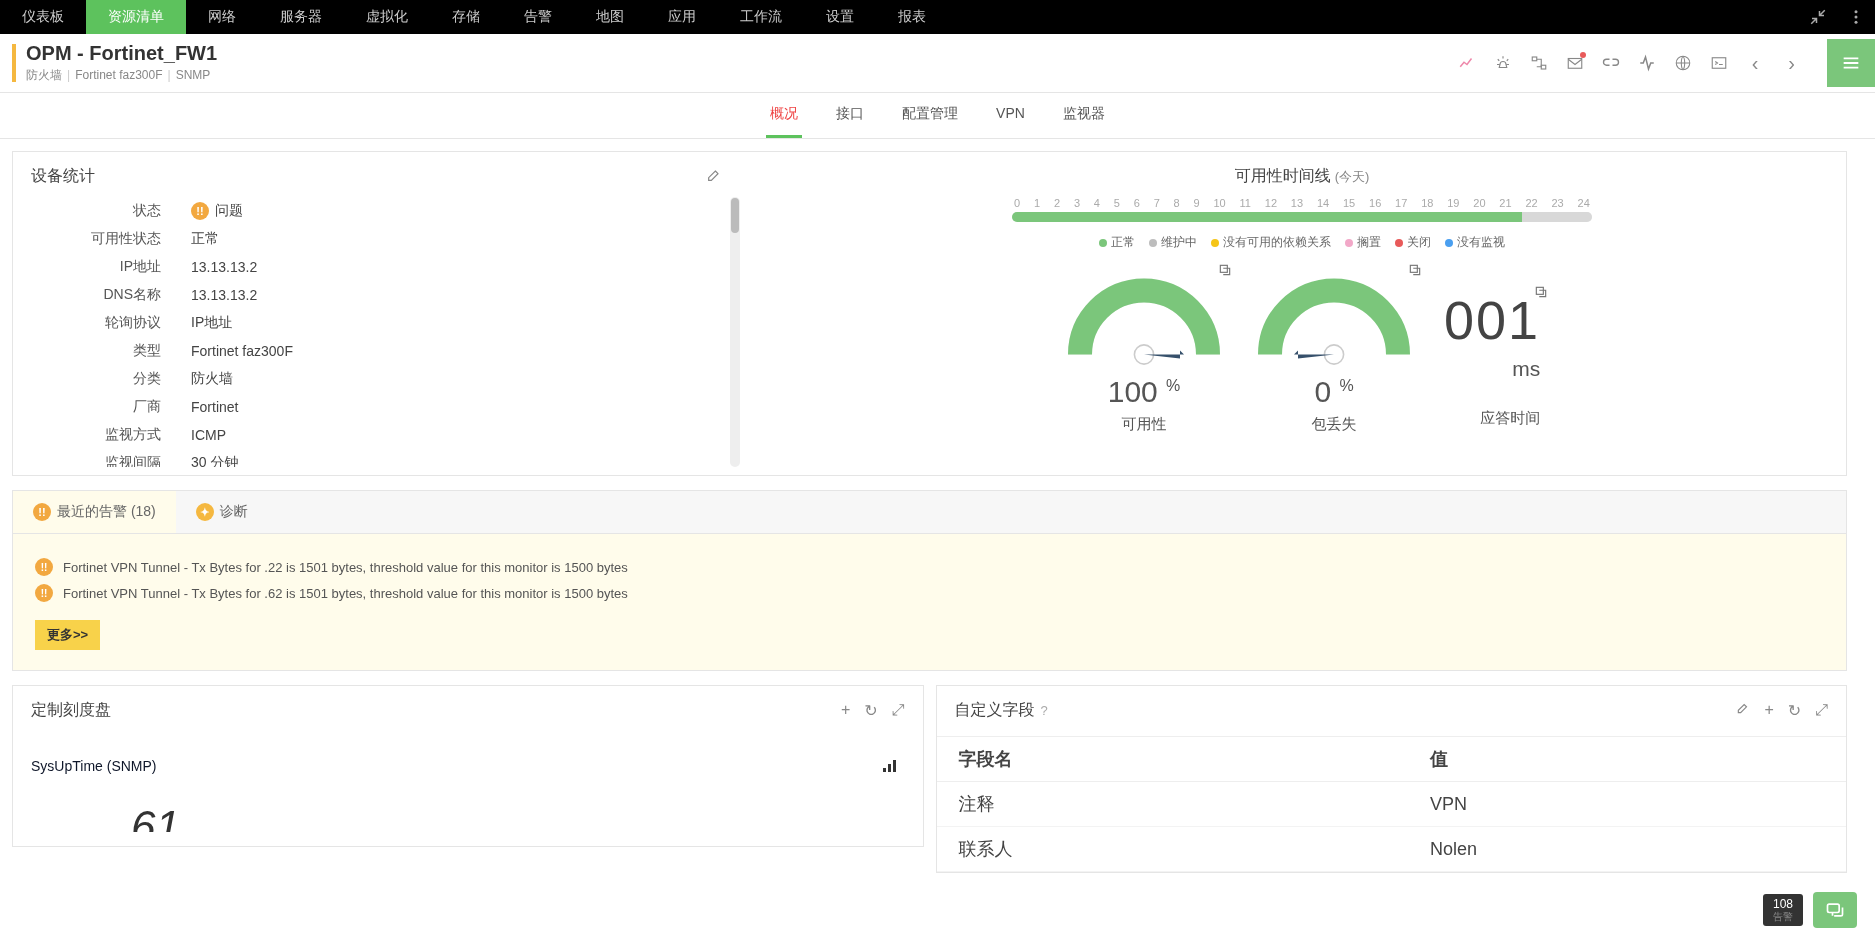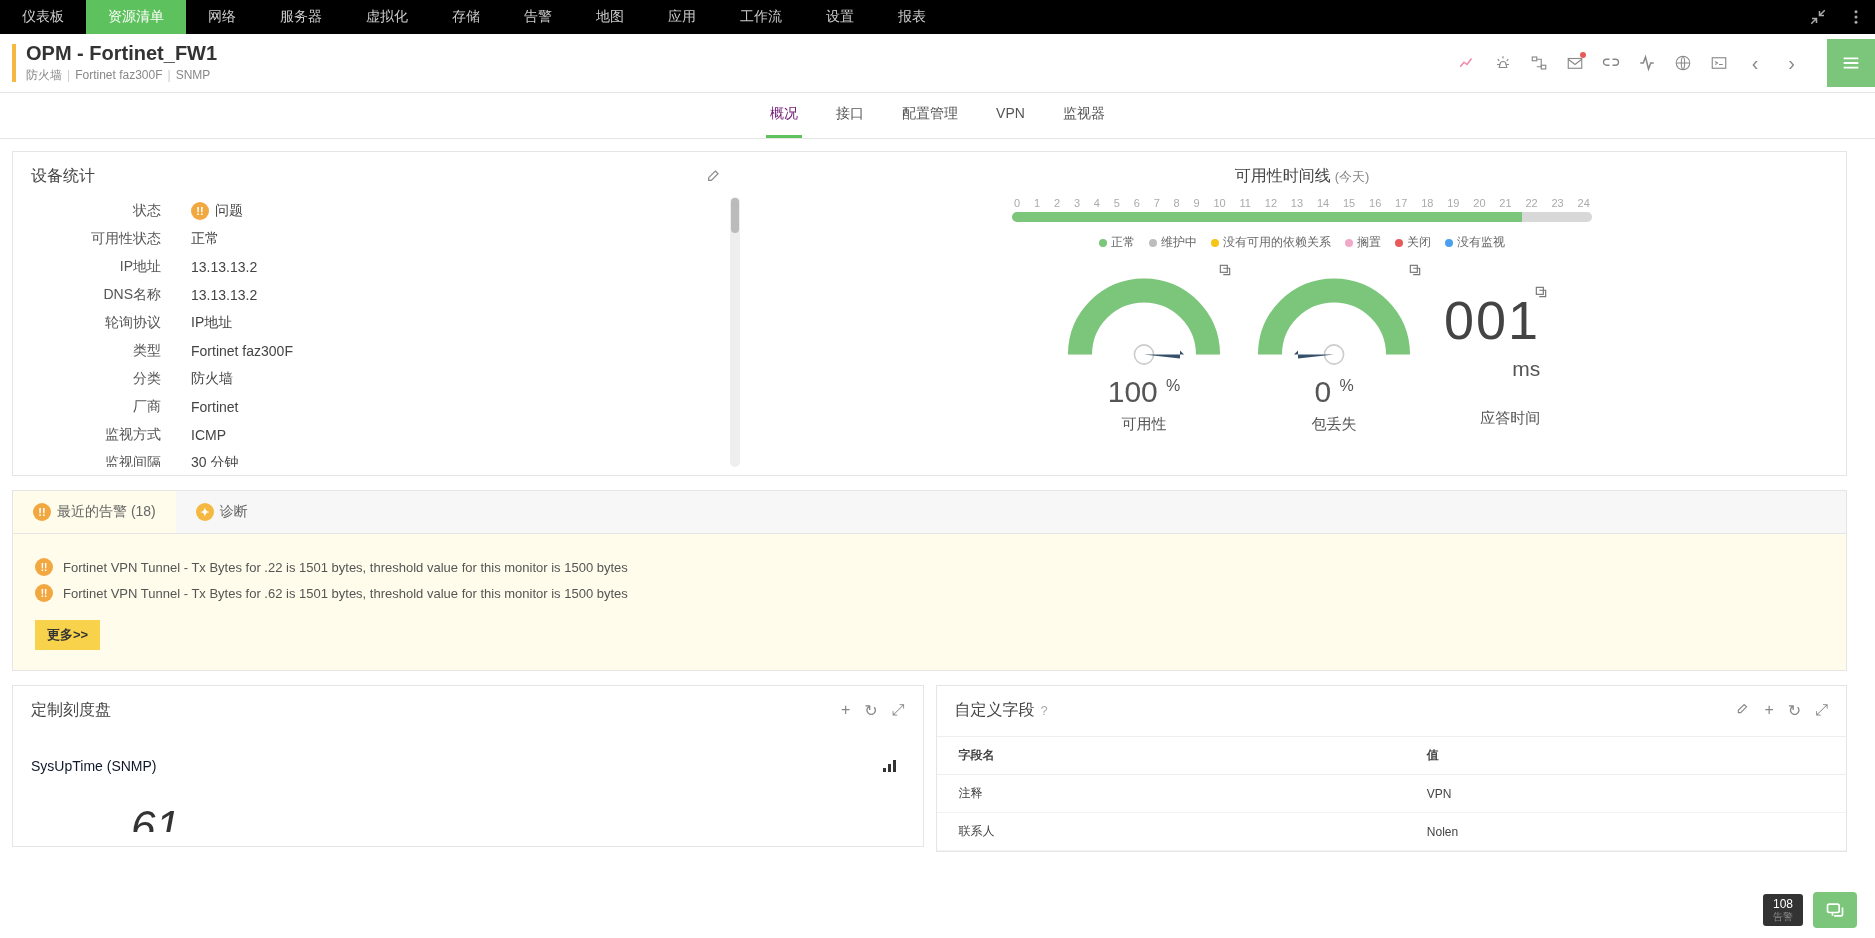--- a/index.html
+++ b/index.html
@@ -19,21 +19,21 @@
 .page-head .sub { font-size: 12px; color: #888; margin-top: 2px; }
 .page-head .sep { color: #ccc; margin: 0 5px; }
 .page-head .actions { margin-left: auto; display: flex; align-items: center; gap: 18px; }
 .page-head .ico { width: 18px; height: 18px; color: #888; cursor: pointer; display: flex; align-items: center; justify-content: center; }
 .page-head .chev { font-size: 20px; color: #888; cursor: pointer; padding: 0 6px; }
 .page-head .menu-btn { background: #7bc67b; width: 48px; height: 48px; display: flex; align-items: center; justify-content: center; margin-left: 8px; margin-right: -18px; margin-top: -8px; margin-bottom: -8px; cursor: pointer; }
 
 
 .subtabs { display: flex; gap: 30px; justify-content: center; border-bottom: 1px solid #e5e5e5; }
 .subtabs .tab { padding: 12px 4px; font-size: 14px; color: #555; cursor: pointer; border-bottom: 3px solid transparent; }
-.subtabs .tab.active { border-bottom-color: #5dc25d; color: #701a75; }
+.subtabs .tab.active { border-bottom-color: #5dc25d; color: #ef4444; }
 
 
 .content-wrap { height: calc(100vh - 34px - 55px - 45px); overflow-y: auto; padding: 12px 28px 60px 12px; }
 .content-wrap::-webkit-scrollbar { width: 14px; }
 .content-wrap::-webkit-scrollbar-track { background: #f0f0f0; }
 .content-wrap::-webkit-scrollbar-thumb { background: #bbb; border-radius: 7px; border: 3px solid #f0f0f0; }
 
 
 .row1 { display: flex; gap: 12px; border: 1px solid #e5e5e5; }
 .dev-stats { flex: 0 0 40%; padding: 14px 6px 8px 18px; }
@@ -94,21 +94,21 @@
 .card .chead .right-icons { margin-left:auto; display:flex; gap:14px; color:#888; }
 .card .chead .right-icons span { cursor:pointer; }
 .card .chead .q { margin-left:6px; color:#aaa; font-size:13px; }
 
 .dial-body { padding: 14px 18px; }
 .dial-item { position:relative; padding:8px 0; font-size:14px; color:#0f172a; }
 .dial-item .bars { position:absolute; right:6px; top:8px; color:#444; }
 .dial-big { font-size:44px; color:#333; margin-top:20px; margin-left:100px; font-style:italic; height:30px; overflow:hidden; }
 
 .fields-body table { width:100%; border-collapse:collapse; }
-.fields-body th, .fields-body td { text-align:left; padding:10px 22px; font-size:12px; color:#444; }
+.fields-body th, .fields-body td { text-align:left; padding:10px 22px; font-size:18px; color:#444; }
 .fields-body thead th { font-weight:600; border-top:1px solid #eee; border-bottom:1px solid #eee; }
 .fields-body tbody td { border-bottom:1px solid #f3f3f3; }
 
 
 .br-fixed { position:fixed; right:18px; bottom:10px; display:flex; gap:10px; align-items:center; }
 .br-count { background:#333; color:#fff; font-size:12px; padding:4px 10px; border-radius:3px; text-align:center; line-height:1.1; }
 .br-count .lbl { color:#888; font-size:10px; }
 .br-chat { background:#7bc67b; color:#fff; width:44px; height:36px; display:flex; align-items:center; justify-content:center; border-radius:4px; cursor:pointer; }
 
 .ico-svg { width:18px; height:18px; }

